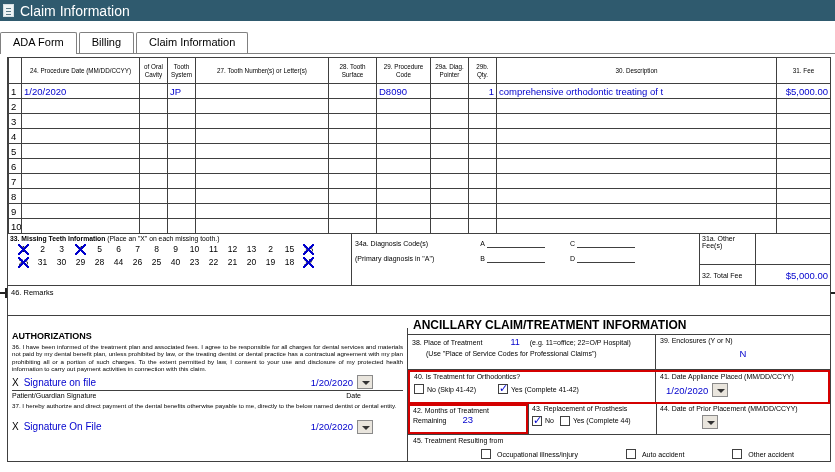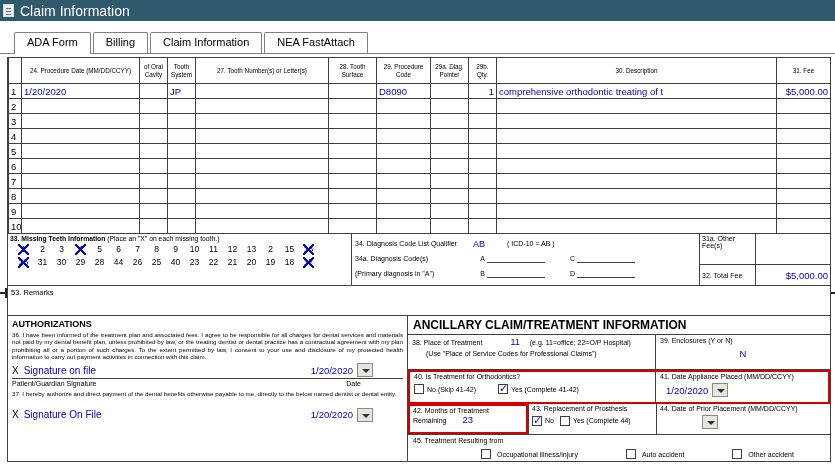--- a/index.html
+++ b/index.html
@@ -10,21 +10,21 @@
   }
   
   .titlebar { position:absolute; top:0; left:0; width:835px; height:21px;
     background:#2f5a6e; color:#fff; display:flex; align-items:center; gap:6px;
     padding-left:3px; font-size:14px; }
   .titleicon { width:11px; height:13px; border:1px solid #d5dfe3; background:#eef3f5; position:relative; flex:0 0 auto; }
   .titleicon::after { content:""; position:absolute; left:2px; top:3px; right:2px; height:1px;
     background:#5a7a86; box-shadow:0 3px 0 #5a7a86, 0 6px 0 #5a7a86; }
   
   .tabstrip { position:absolute; top:32px; left:0; width:835px; height:22px;
-    display:flex; align-items:flex-end; padding-left:14px; border-bottom:1px solid #808080; }
+    display:flex; align-items:flex-end; padding-left:0; border-bottom:1px solid #808080; }
   .tab { height:21px; line-height:19px; padding:0 12px; border:1px solid #808080; border-bottom:none;
     background:#fff; font-size:11px; margin-right:2px; position:relative; border-radius:2px 2px 0 0; cursor:default; }
   .tab.active::after { content:""; position:absolute; left:0; right:0; bottom:-1px; height:1px; background:#fff; }
   
   .form { position:absolute; left:7px; top:57px; width:822px; box-sizing:content-box;
     border-left:1px solid #404040; border-right:1px solid #404040; border-bottom:1px solid #404040; background:#fff; }
   
   table.proc { border-collapse:collapse; width:822px; table-layout:fixed; }
   table.proc th, table.proc td { border:1px solid #404040; overflow:hidden; }
   table.proc th { font-size:6.3px; font-weight:normal; text-align:center; vertical-align:middle;
@@ -52,21 +52,21 @@
   .fee-other { height:31px; border-bottom:1px solid #404040; display:flex; }
   .fee-other-label { width:56px; border-right:1px solid #404040; font-size:7px; padding:1px 2px; }
   .fee-other-value { flex:1; }
   .fee-total { flex:1; display:flex; align-items:center; }
   .fee-total-label { width:56px; border-right:1px solid #404040; font-size:7px; padding:1px 2px; align-self:stretch; display:flex; align-items:center; }
   .fee-total-value { flex:1; text-align:right; padding-right:2px; font-size:9.5px; }
   
   .remarks { height:30px; border-bottom:1px solid #404040; font-size:7.5px; padding:2px 3px; }
   
   .bottom { display:flex; height:145px; }
-  .auth { width:400px; border-right:1px solid #404040; padding:1px 4px; display:flex; flex-direction:column; }
+  .auth { width:400px; border-right:1px solid #404040; padding:1px 4px; display:flex; flex-direction:column;margin-top:12px; }
   .sec-h { font-weight:bold; font-size:9px; padding:2px 0; }
   .legal { font-size:6.2px; line-height:1.18; text-align:justify; }
   .sigrow { display:flex; align-items:center; margin-top:3px; font-size:10px; }
   .sigrow .sigx { margin-right:5px; }
   .dategroup { margin-left:auto; margin-right:30px; display:flex; align-items:center; font-size:9.5px; }
   .siglabels { display:flex; font-size:7px; border-top:1px solid #404040; margin-top:1px; padding-top:1px; }
   .siglabels .datelab { margin-left:auto; margin-right:42px; }
   .legal2 { font-size:6.2px; line-height:1.18; margin-top:3px; }
   .sigrow2 { margin-top:10px; }
   
@@ -116,21 +116,20 @@
 
 <div class="titlebar">
   <span class="titleicon"></span>
   <span>Claim Information</span>
 </div>
 
 <div class="tabstrip">
   <div class="tab active">ADA Form</div>
   <div class="tab">Billing</div>
   <div class="tab">Claim Information</div>
-  <div class="tab">NEA FastAttach</div>
 </div>
 
 <div class="handle l"></div>
 <div class="handle r"></div>
 
 <div class="form">
 
   <table class="proc">
     <colgroup>
       <col style="width:13px">
@@ -331,25 +330,20 @@
         <span class="tooth">21</span>
         <span class="tooth">20</span>
         <span class="tooth">19</span>
         <span class="tooth">18</span>
         <span class="tooth crossed">17</span>
       </div>
     </div>
 
     <div class="diag-box">
       <div class="diag-line">
-        <span class="diag-label">34. Diagnosis Code List Qualifier</span>
-        <span class="val" style="font-size:9px; width:34px;">AB</span>
-        <span>( ICD-10 = AB )</span>
-      </div>
-      <div class="diag-line">
         <span class="diag-label">34a. Diagnosis Code(s)</span>
         <span class="slot-letter">A</span>
         <span class="slot-line"></span>
         <span class="slot-letter">C</span>
         <span class="slot-line"></span>
       </div>
       <div class="diag-line">
         <span class="diag-label">(Primary diagnosis in "A")</span>
         <span class="slot-letter">B</span>
         <span class="slot-line"></span>
@@ -364,21 +358,21 @@
         <span class="fee-other-value"></span>
       </div>
       <div class="fee-total">
         <span class="fee-total-label">32. Total Fee</span>
         <span class="fee-total-value val">$5,000.00</span>
       </div>
     </div>
   </div>
 
   <div class="remarks">
-    <span>53. Remarks</span>
+    <span>46. Remarks</span>
   </div>
 
   <div class="bottom">
 
     <div class="auth">
       <div class="sec-h">AUTHORIZATIONS</div>
       <div class="legal">36. I have been informed of the treatment plan and associated fees. I agree to be responsible for all charges for dental services and materials not paid by my dental benefit plan, unless prohibited by law, or the treating dentist or dental practice has a contractual agreement with my plan prohibiting all or a portion of such charges. To the extent permitted by law, I consent to your use and disclosure of my protected health information to carry out payment activities in connection with this claim.</div>
       <div class="sigrow">
         <span class="sigx">X</span>
         <span class="val">Signature on file</span>

